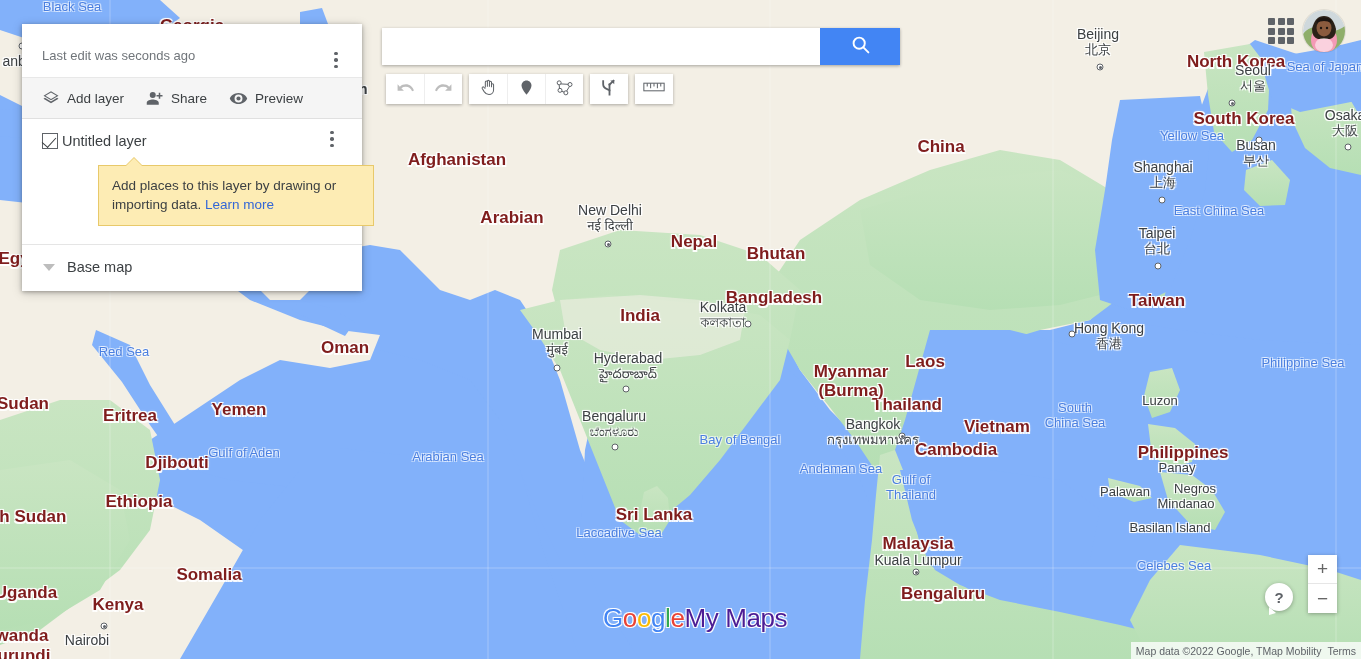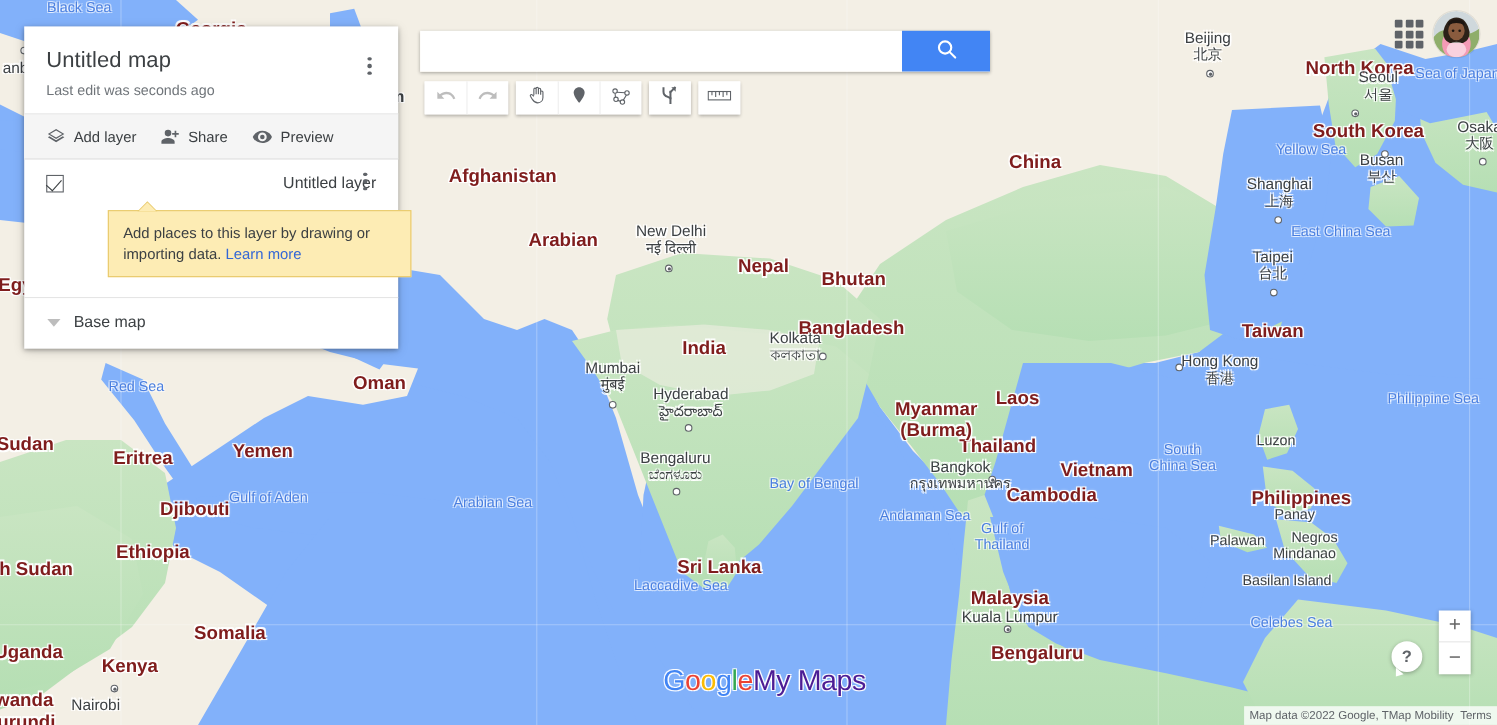--- a/index.html
+++ b/index.html
@@ -77,21 +77,21 @@
   .panel-actions {
     display: flex; align-items: center; gap: 0;
     background: #f5f5f5; border-top: 1px solid #e8e8e8; border-bottom: 1px solid #e0e0e0;
     padding: 10px 20px; height: 42px;
   }
   .act { display: flex; align-items: center; gap: 7px; cursor: pointer; margin-right: 22px; }
   .act-label { font-size: 13.5px; color: #3c4043; }
   .act svg { display: block; }
 
   .layer-block { padding: 14px 20px 0 20px; position: relative; }
-  .layer-row { display: flex; align-items: center; gap: 16px; justify-content: space-between; }
+  .layer-row { display: flex; align-items: center; gap: 4px; }
   .chk {
     width: 16px; height: 16px; border: 1.6px solid #5f6368; position: relative;
     cursor: pointer; flex: 0 0 auto;
   }
   .chk::after {
     content:''; position:absolute; left:2px; top:0px; width:7px; height:12px;
     border: solid #3c4043; border-width: 0 1.8px 1.8px 0; transform: rotate(42deg);
   }
   .layer-name { font-size: 14.5px; color: #3c4043; }
 
@@ -417,21 +417,20 @@
       </div>
   </div>
 
   <div id="scale-km">km</div>
 
   <div id="logo"><span class="g1">G</span><span class="g2">o</span><span class="g3">o</span><span class="g4">g</span><span class="g5">l</span><span class="g6">e</span><span class="mym">My Maps</span></div>
 
   <div id="panel">
 
     <div class="panel-head">
-      <div class="map-title">Untitled map</div>
       <div class="map-subtitle">Last edit was seconds ago</div>
       <div class="kebab" id="panel-kebab">
         <span></span>
         <span></span>
         <span></span>
       </div>
     </div>
 
     <div class="panel-actions">
       <div class="act">

